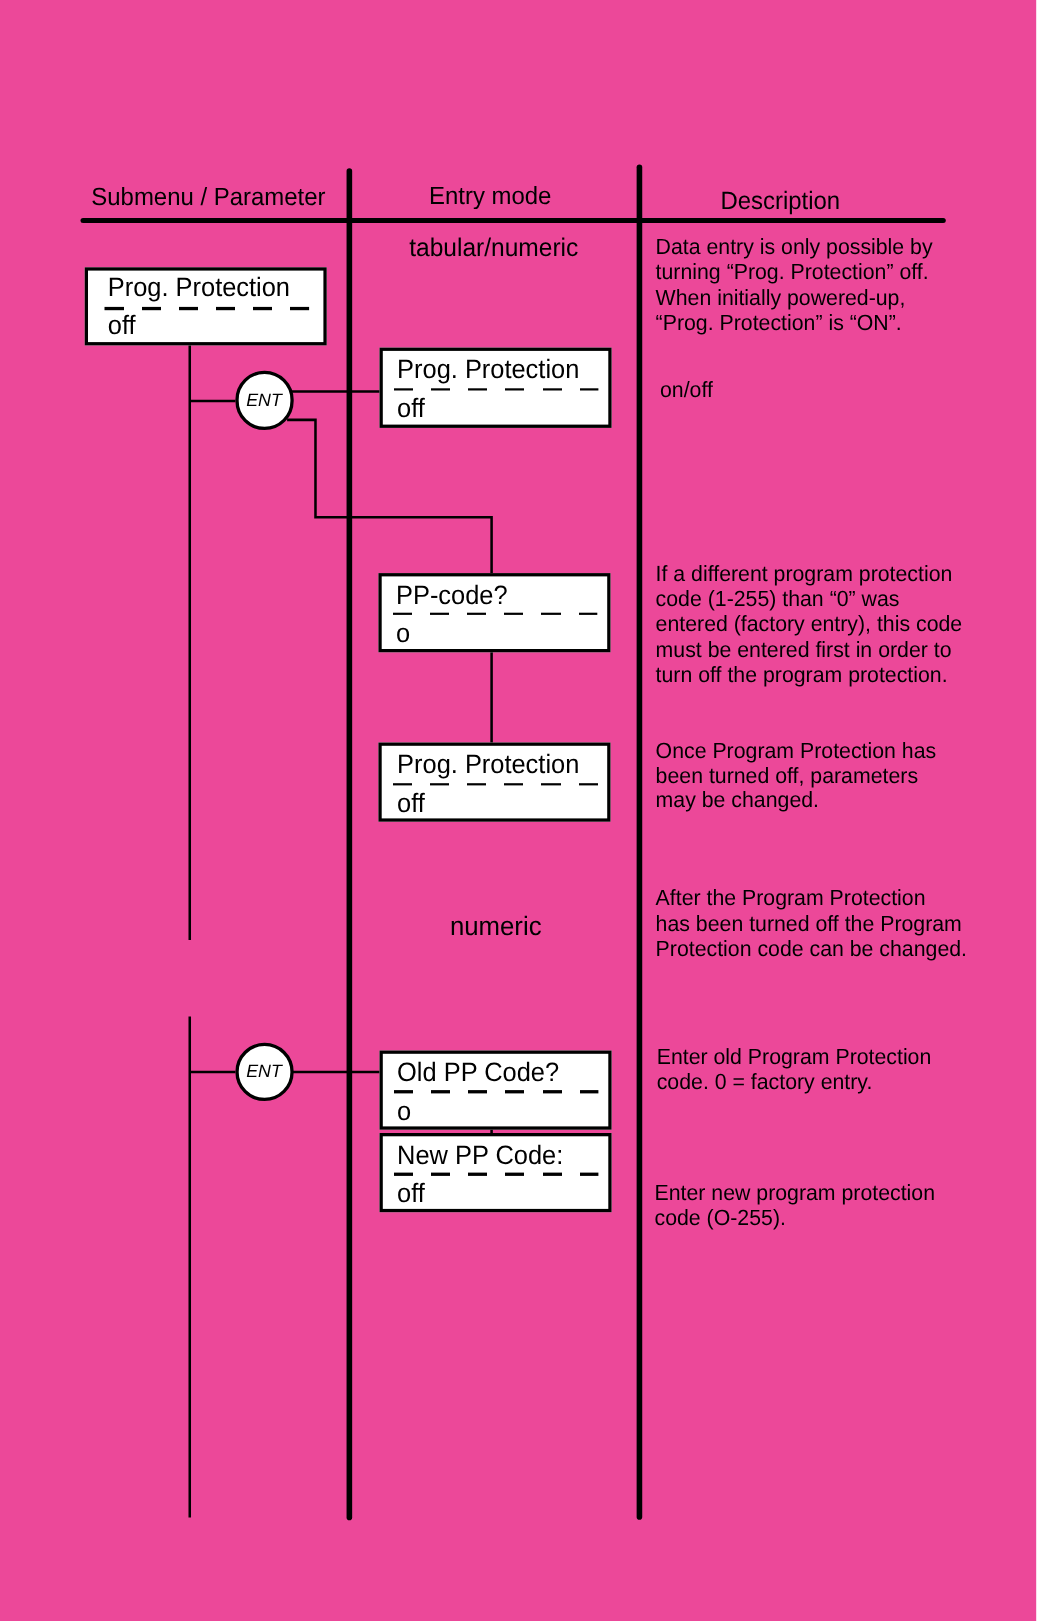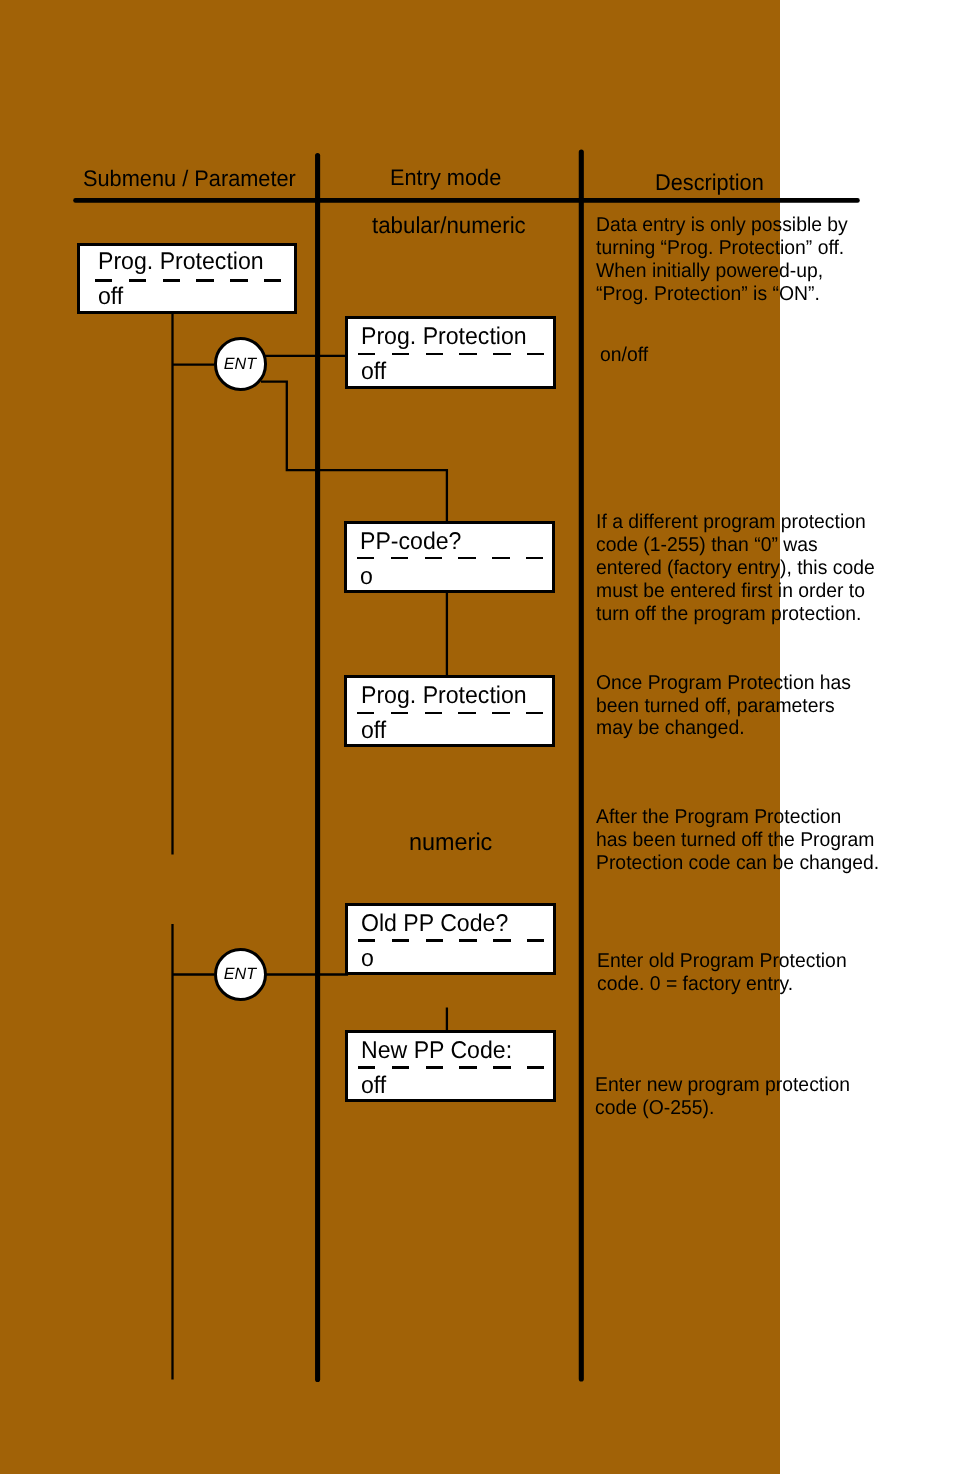--- a/index.html
+++ b/index.html
@@ -1,20 +1,20 @@
 <!DOCTYPE html>
 <html><head>
 <meta charset="utf-8">
 <title>Prog. Protection</title>
 <style>
   html,body{margin:0;padding:0;background:#ffffff;}
   body{width:954px;height:1474px;position:relative;overflow:hidden;
        font-family:"Liberation Sans",sans-serif;color:#000;
        -webkit-font-smoothing:antialiased;text-rendering:geometricPrecision;}
-  #sheet{position:absolute;left:0;top:0;width:780px;height:1474px;background:#a16207;}
+  #sheet{position:absolute;left:0;top:0;width:942px;height:1474px;background:#ec4899;}
   #wires{position:absolute;left:0;top:0;pointer-events:none;}
   .txt{position:absolute;white-space:pre;color:#000;}
   .col-head{font-size:22.6px;transform:scaleX(0.963);transform-origin:0 0;display:inline-block;}
   .col-head-desc{font-size:22.8px;transform:scaleX(0.954);transform-origin:0 0;display:inline-block;}
   .mode-label{font-size:23.2px;transform:scaleX(0.962);transform-origin:0 0;display:inline-block;}
   .box{position:absolute;box-sizing:border-box;border:3.2px solid #000;background:#fff;text-align:right;}
   .box-title{position:absolute;font-size:24.2px;white-space:pre;left:0;transform:scaleX(0.955);transform-origin:0 0;}
   .box-value{position:absolute;font-size:24.2px;white-space:pre;left:0;transform:scaleX(0.955);transform-origin:0 0;}
   .box-dash{position:absolute;height:2.4px;background:repeating-linear-gradient(to right,#000 0 17.4px,transparent 17.4px 33.8px);}
   .desc{position:absolute;font-size:20.0px;transform:scaleX(0.968);transform-origin:0 0;line-height:22.9px;white-space:pre;}
@@ -61,21 +61,21 @@
 <div class="box" style="left:343.8px;top:520.7px;width:211px;height:72.7px">
   <div class="box-title" style="left:13.6px;top:4px;font-size:24.2px">PP-code?</div>
   <div class="box-dash" style="left:10.1px;top:33.4px;width:186.5px"></div>
   <div class="box-value" style="left:13.2px;top:39.1px">o</div>
 </div>
 <div class="box" style="left:344.4px;top:675.2px;width:211px;height:72.3px">
   <div class="box-title" style="left:13.6px;top:4px;font-size:24.2px">Prog. Protection</div>
   <div class="box-dash" style="left:10.1px;top:33.4px;width:186.5px"></div>
   <div class="box-value" style="left:13.2px;top:39.1px">off</div>
 </div>
-<div class="box" style="left:344.9px;top:903px;width:211px;height:72.1px">
+<div class="box" style="left:344.9px;top:955px;width:211px;height:72.1px">
   <div class="box-title" style="left:13.6px;top:4px;font-size:24.2px">Old PP Code?</div>
   <div class="box-dash" style="left:10.1px;top:33.4px;width:186.5px"></div>
   <div class="box-value" style="left:13.2px;top:39.1px">o</div>
 </div>
 <div class="box" style="left:344.9px;top:1030px;width:211px;height:72.3px">
   <div class="box-title" style="left:13.6px;top:4px;font-size:24.2px">New PP Code:</div>
   <div class="box-dash" style="left:10.1px;top:33.4px;width:186.5px"></div>
   <div class="box-value" style="left:13.2px;top:39.1px">off</div>
 </div>
 <div class="ent" style="left:213.7px;top:337.2px;width:53.6px;height:53.6px">

